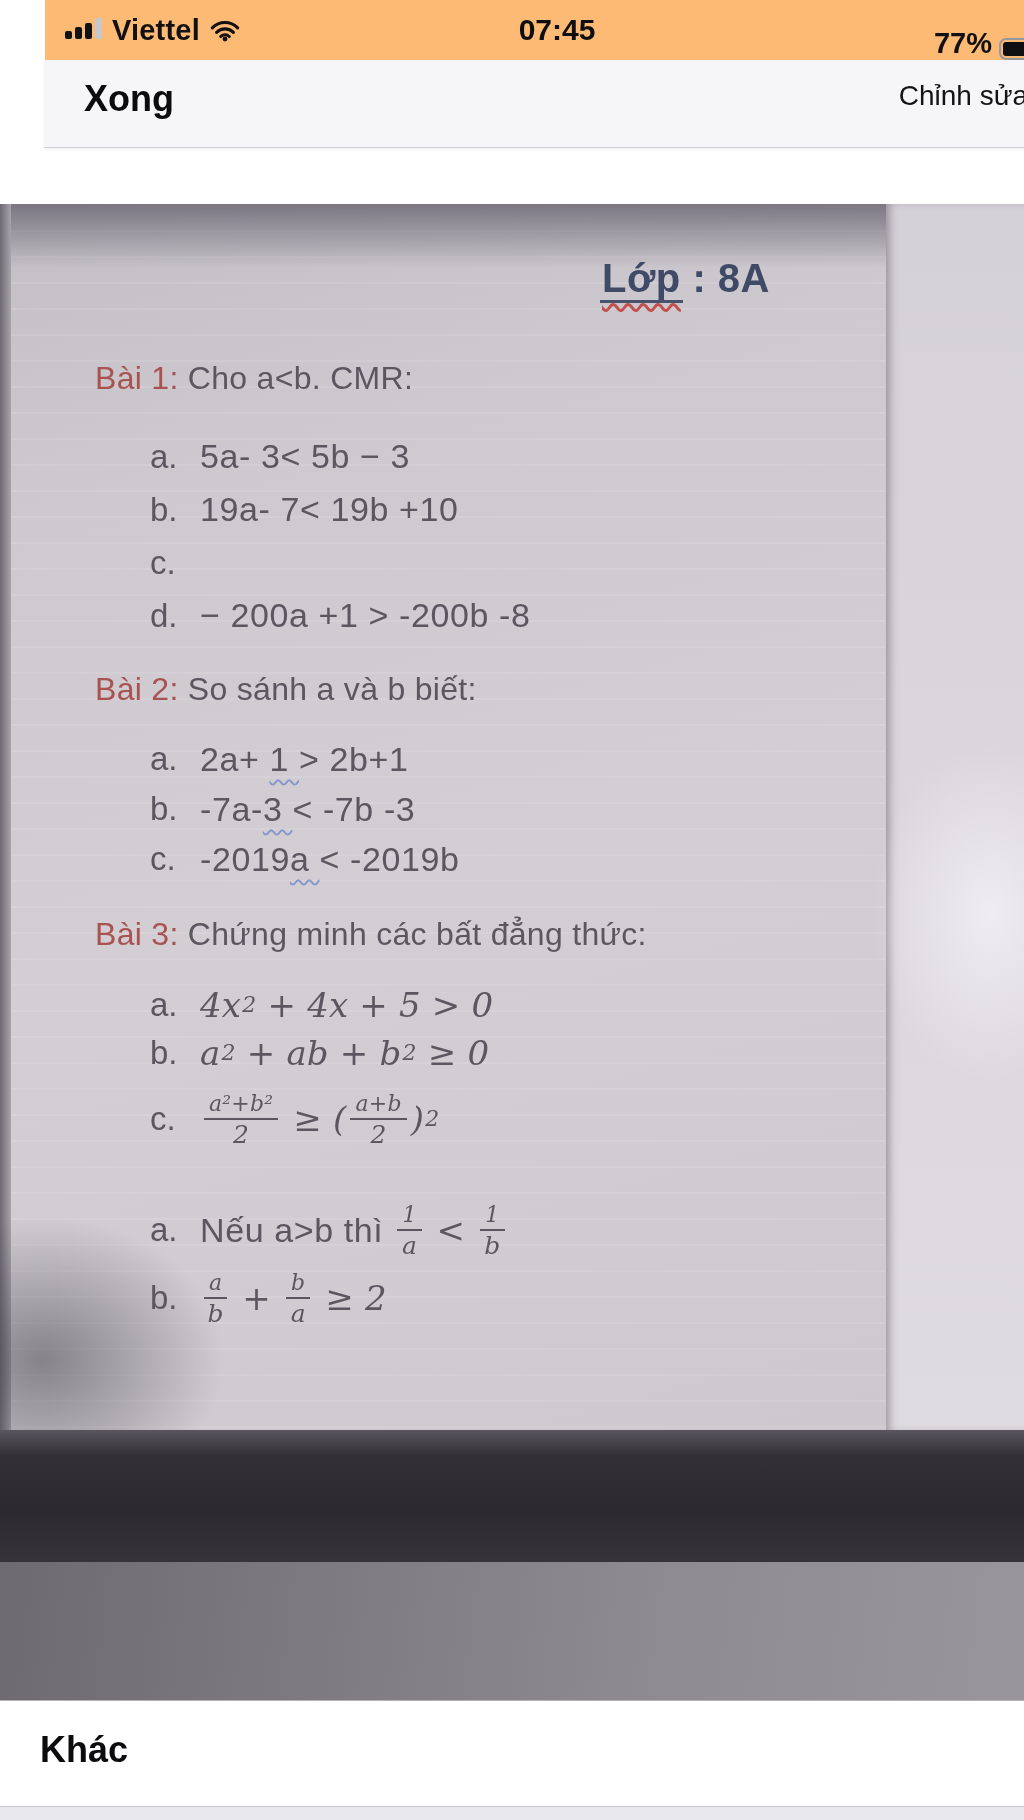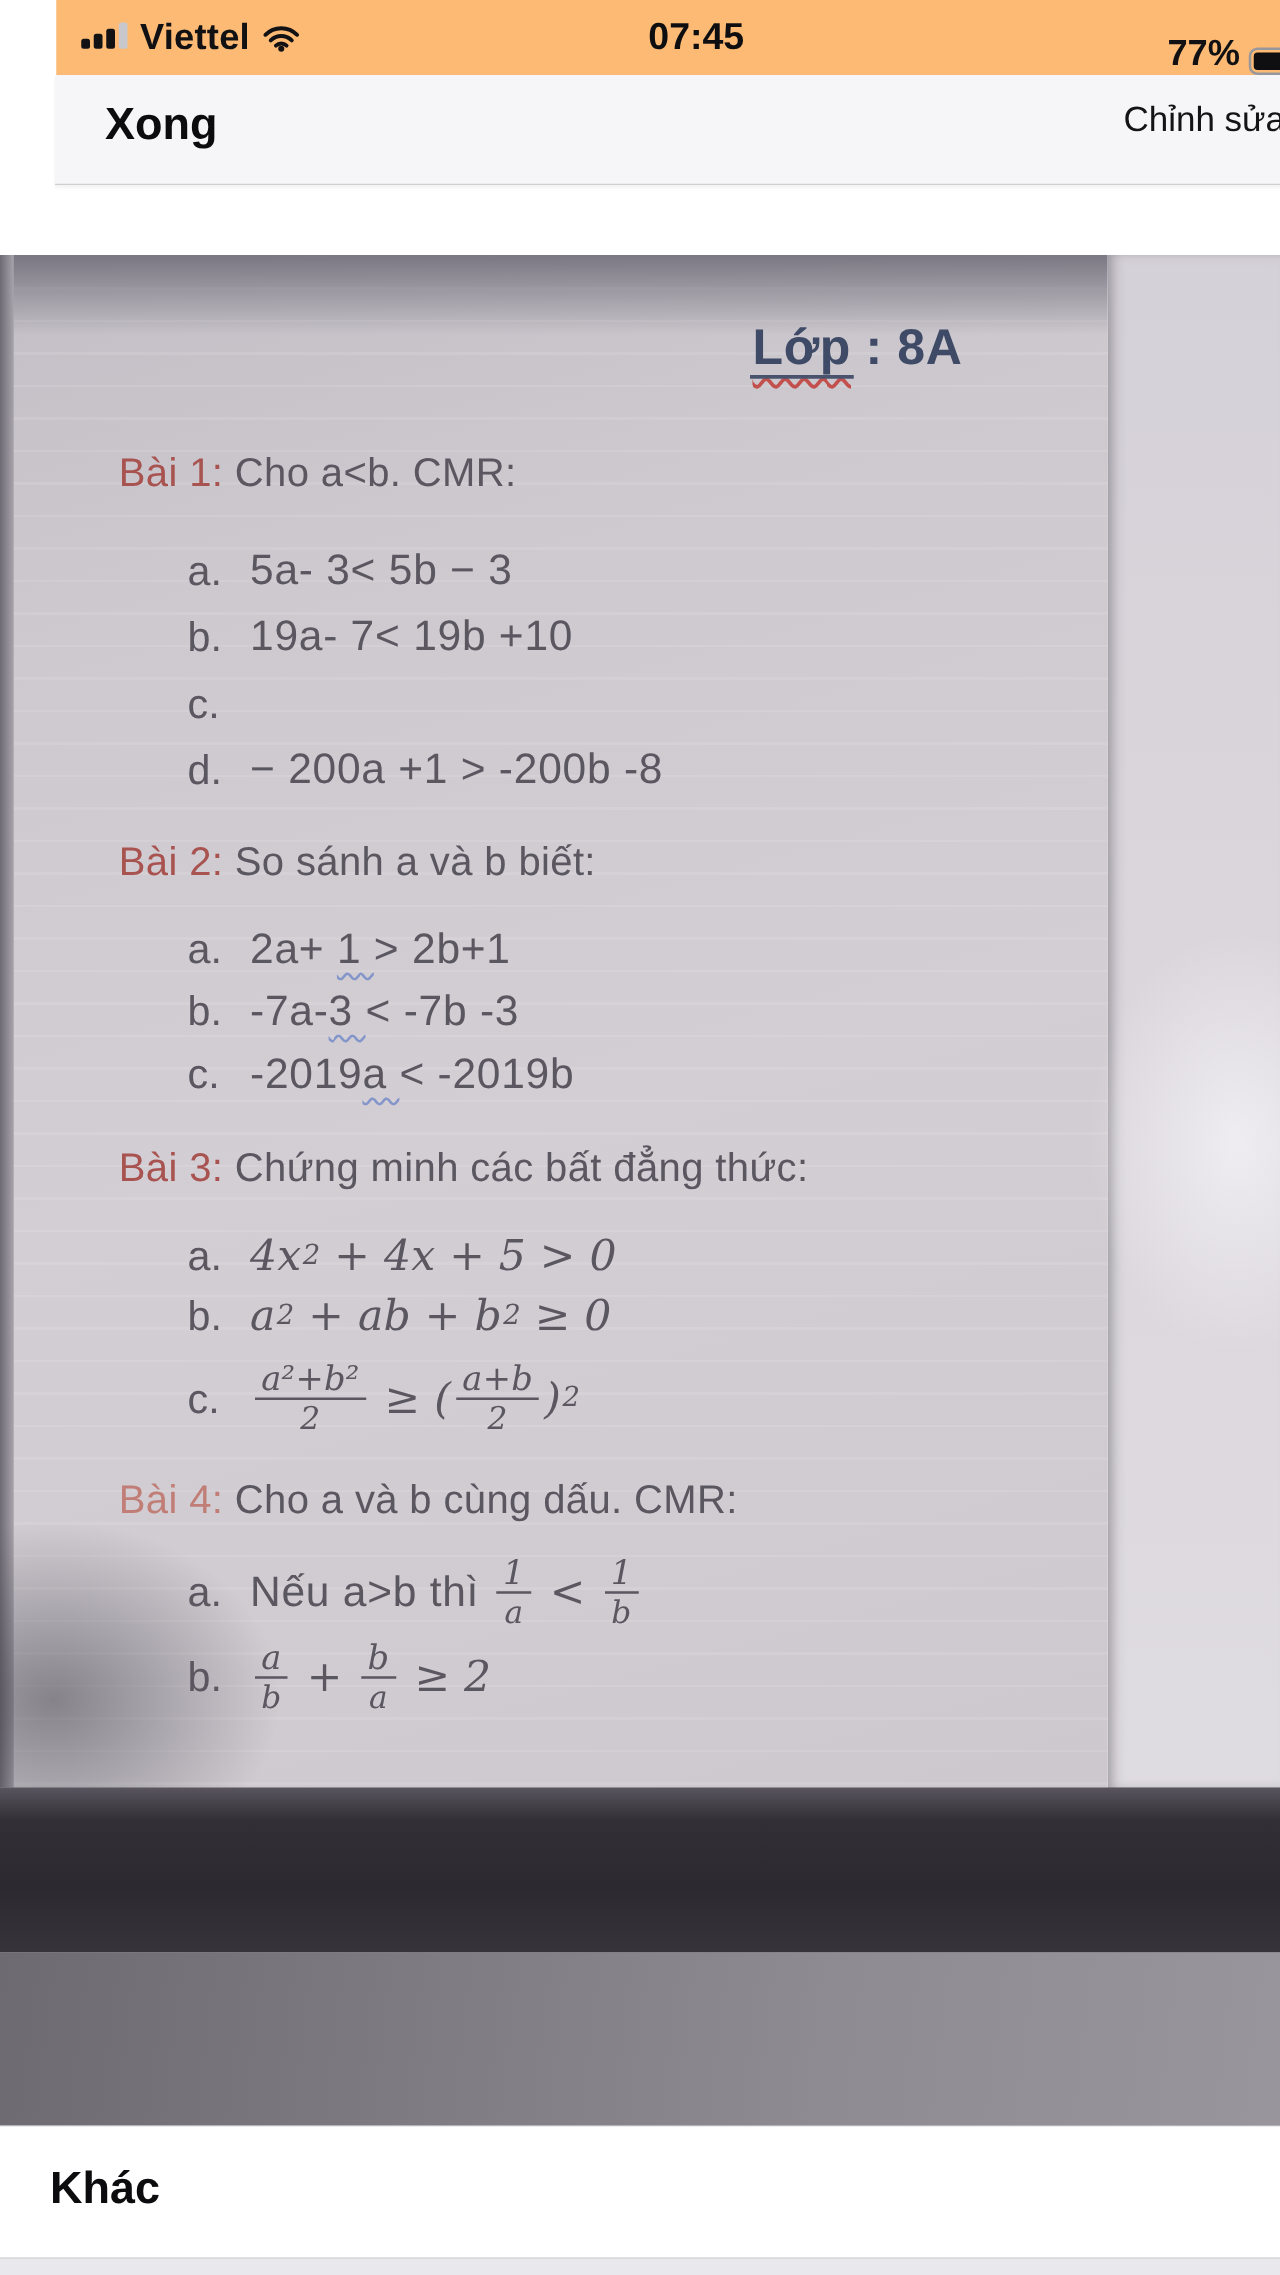--- a/index.html
+++ b/index.html
@@ -79,21 +79,21 @@
   .sec4 .items{margin-top:20px;} .sec4 .item{height:66px;}
   .sec4 .item:nth-child(2){height:70px;}
   .lab { width:50px; flex:0 0 50px; font-size:33px; color:#5b5761; }
   .expr { letter-spacing:.6px; display:flex; align-items:center; white-space:pre; }
   .math .expr { font-family:"DejaVu Serif", serif; font-style:italic; letter-spacing:.2px; }
   .math .expr .plain { font-family:"Liberation Sans", sans-serif; font-style:normal; letter-spacing:.6px; }
   .sq { text-decoration:underline wavy #8495c9; text-decoration-thickness:2px; text-underline-offset:8px; }
   sup.sup { font-size:22px; line-height:0; vertical-align:super; margin-left:1px; }
   .frac { display:inline-flex; flex-direction:column; align-items:center; margin:0 4px;
           font-family:"DejaVu Serif", serif; font-style:italic; }
-  .frac .n { font-size:27px; line-height:27px; padding:0 5px 1px; border-bottom:2.5px solid #5b5761; }
+  .frac .n { font-size:22px; line-height:27px; padding:0 5px 1px; border-bottom:2.5px solid #5b5761; }
   .frac .d { font-size:25px; line-height:27px; padding-top:1px; }
 
   
   .footer { position:absolute; top:1700px; left:0; width:100%; height:120px; background:#ffffff;
             border-top:1px solid #b3b2b6; }
   .more-label { position:absolute; left:40px; top:28px; font-size:36px; font-weight:600; color:#0c0c0e; }
   .footer-div { position:absolute; top:1806px; left:0; width:100%; height:1px; background:#c6c5c9; }
   .footer-strip { position:absolute; top:1807px; left:0; width:100%; height:13px; background:#e9e8ec; }
 </style>
 </head>
@@ -195,21 +195,20 @@
                 <span class="lab">b.</span>
                 <span class="expr"><span>a</span><sup class="sup">2</sup><span> + ab + b</span><sup class="sup">2</sup><span> ≥ 0</span></span>
               </div>
               <div class="item math">
                 <span class="lab">c.</span>
                 <span class="expr"><span class="frac"><span class="n">a²+b²</span><span class="d">2</span></span><span> ≥ (</span><span class="frac"><span class="n">a+b</span><span class="d">2</span></span><span>)</span><sup class="sup">2</sup></span>
               </div>
             </div>
           </section>
           <section class="sec sec4">
-            <div class="sec-head"><span class="bai">Bài 4:</span><span class="prompt"> Cho a và b cùng dấu. CMR:</span></div>
             <div class="items">
               <div class="item math">
                 <span class="lab">a.</span>
                 <span class="expr"><span class="plain">Nếu a&gt;b thì </span><span class="frac"><span class="n">1</span><span class="d">a</span></span><span> &lt; </span><span class="frac"><span class="n">1</span><span class="d">b</span></span></span>
               </div>
               <div class="item math">
                 <span class="lab">b.</span>
                 <span class="expr"><span class="frac"><span class="n">a</span><span class="d">b</span></span><span> + </span><span class="frac"><span class="n">b</span><span class="d">a</span></span><span> ≥ 2</span></span>
               </div>
             </div>

